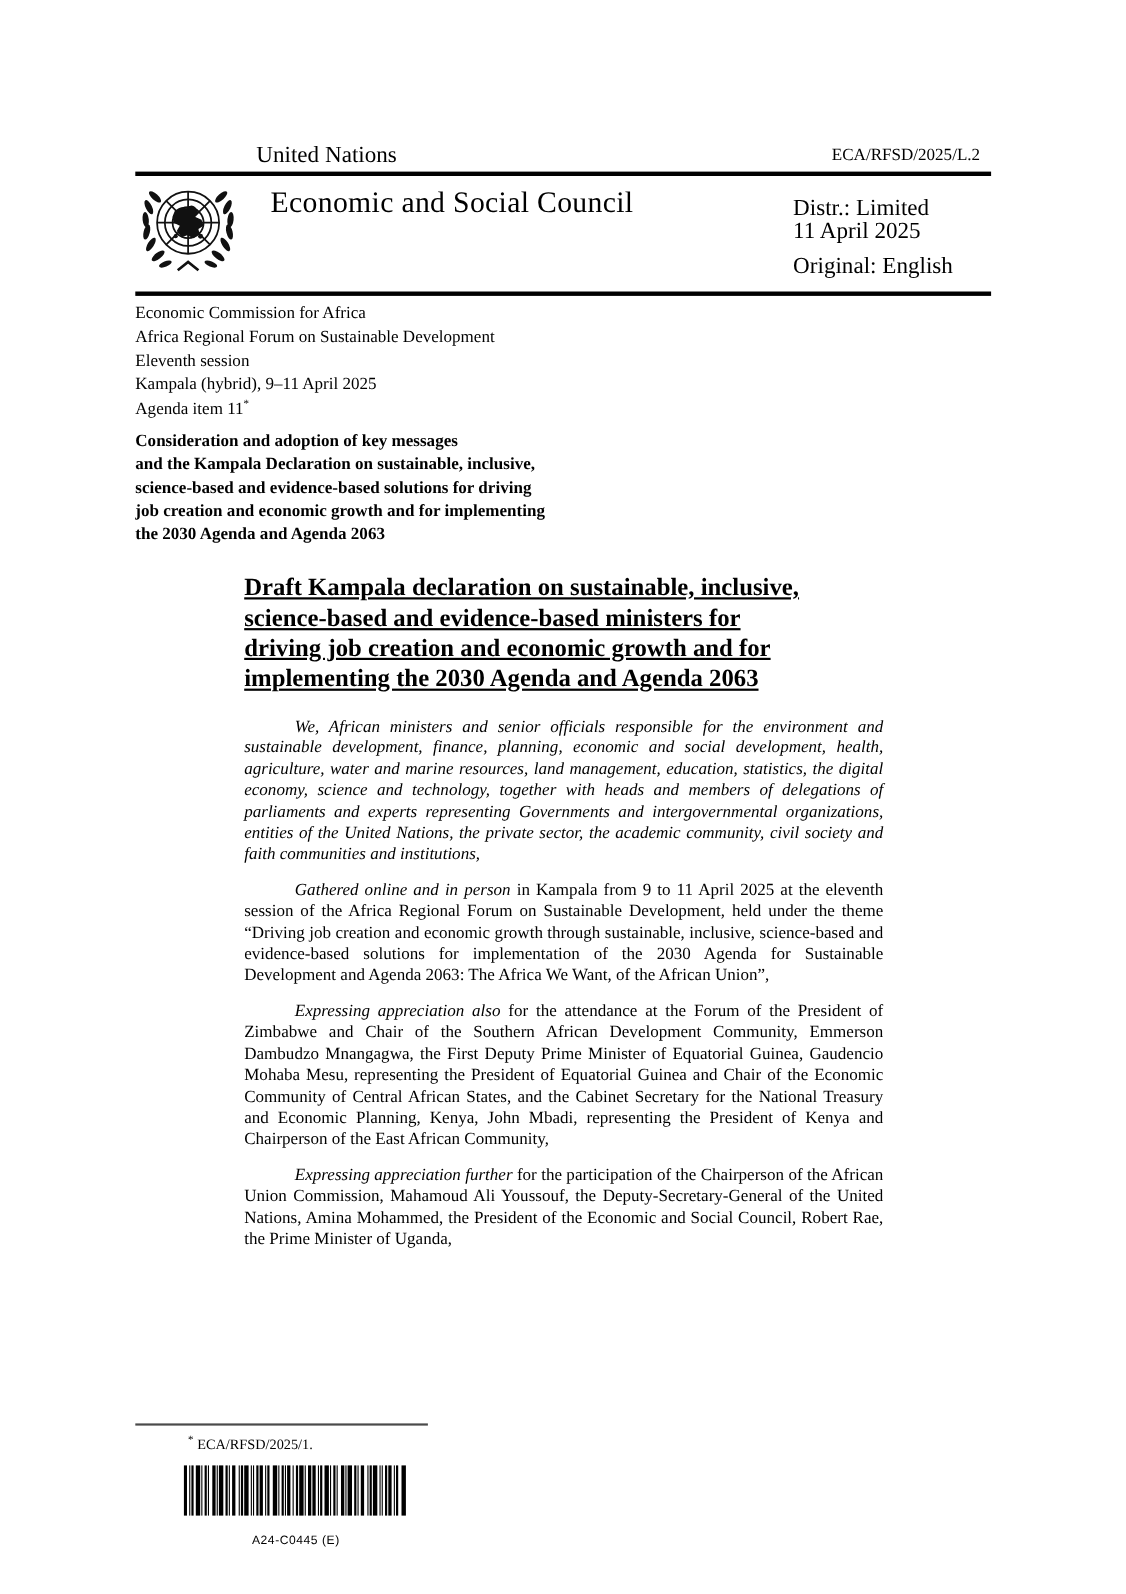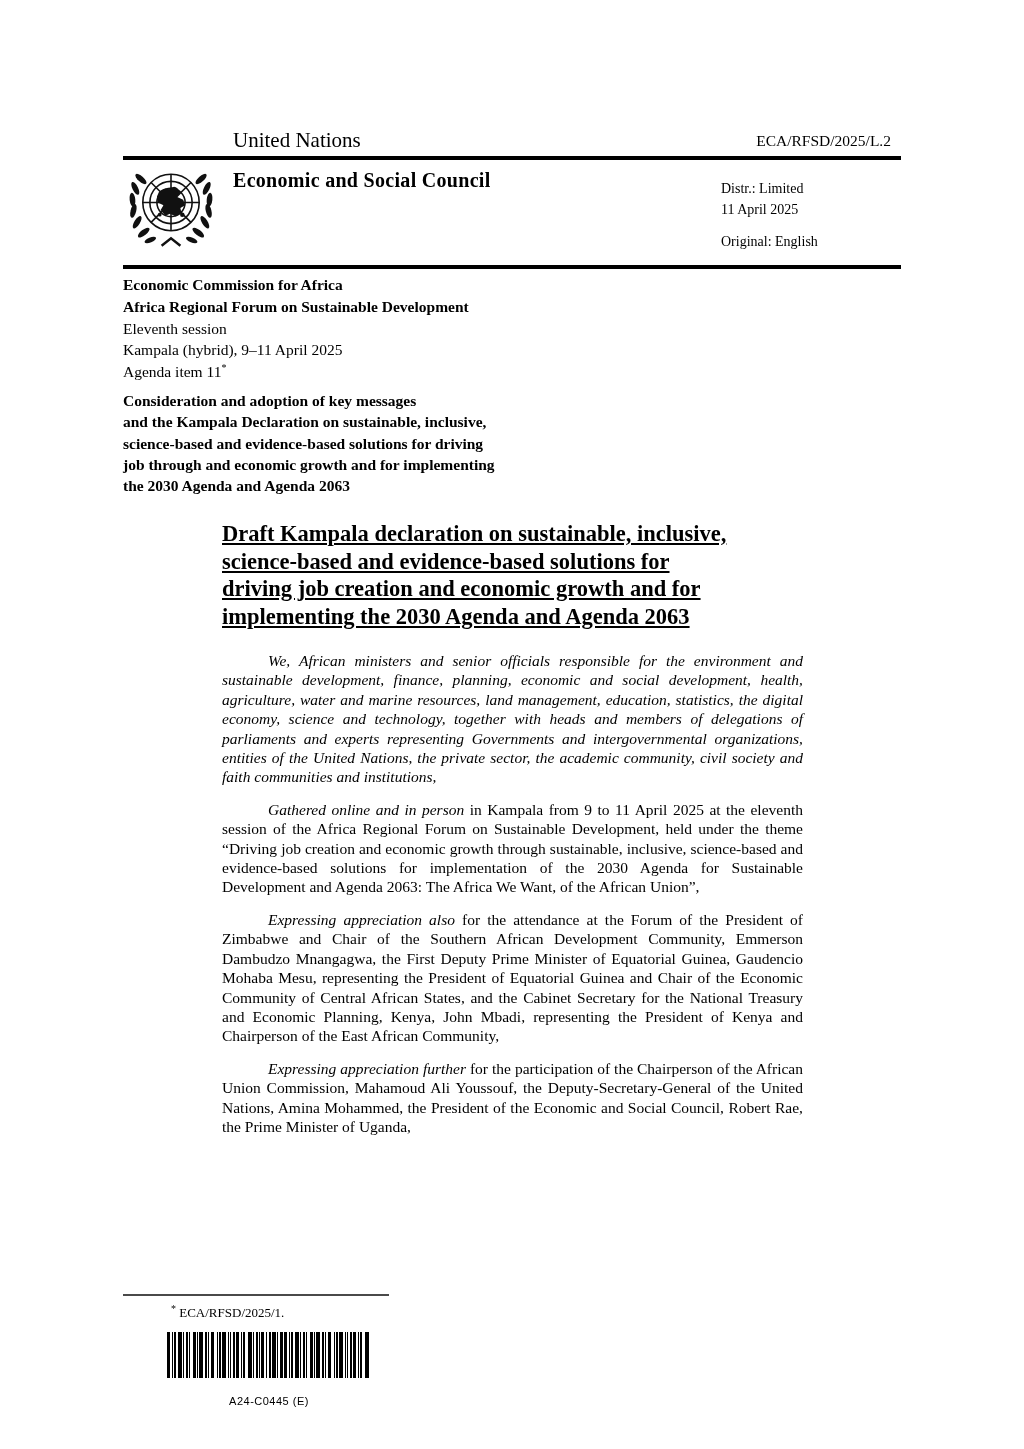--- a/index.html
+++ b/index.html
@@ -23,39 +23,39 @@
   }
   .rule-top {
     position:absolute; left:123px; top:156px;
     width:778px; height:4px; background:#000;
   }
   .emblem {
     position:absolute; left:124px; top:163px;
     width:94px; height:94px;
   }
   .council-title {
-    position:absolute; left:233px; top:169px;
-    font-size:20px; font-weight:bold; letter-spacing:0.3px;
+    position:absolute; left:246px; top:169px;
+    font-size:27px; font-weight:normal; letter-spacing:0.3px;
   }
   .dist-block {
     position:absolute; left:721px; top:178px;
-    font-size:14px; line-height:21px;
+    font-size:21px; line-height:21px;
   }
   .dist-block .original { margin-top:11px; }
   .rule-mid {
     position:absolute; left:123px; top:265px;
     width:778px; height:4px; background:#000;
   }
 
   
   .session-block {
     position:absolute; left:123px; top:274px;
     font-size:15.5px; line-height:21.8px;
   }
-  .session-block .b { font-weight:bold; }
+  .session-block .b { font-weight:normal; }
   sup { font-size:10px; vertical-align:super; line-height:0; }
 
   
   .agenda-block {
     position:absolute; left:123px; top:390px;
     font-size:15.5px; font-weight:bold; line-height:21.3px;
   }
 
   
   .doc-title {
@@ -154,27 +154,27 @@
     <div class="b">Africa Regional Forum on Sustainable Development</div>
     <div>Eleventh session</div>
     <div>Kampala (hybrid), 9–11 April 2025</div>
     <div><span>Agenda item 11</span><sup>*</sup></div>
   </div>
 
   <div class="agenda-block">
     <div>Consideration and adoption of key messages</div>
     <div>and the Kampala Declaration on sustainable, inclusive,</div>
     <div>science-based and evidence-based solutions for driving</div>
-    <div>job through and economic growth and for implementing</div>
+    <div>job creation and economic growth and for implementing</div>
     <div>the 2030 Agenda and Agenda 2063</div>
   </div>
 
   <div class="doc-title">
     <div>Draft Kampala declaration on sustainable, inclusive,</div>
-    <div>science-based and evidence-based solutions for</div>
+    <div>science-based and evidence-based ministers for</div>
     <div>driving job creation and economic growth and for</div>
     <div>implementing the 2030 Agenda and Agenda 2063</div>
   </div>
 
   <div class="body-copy">
     <p><span class="it">We, African ministers and senior officials responsible for the environment and sustainable development, finance, planning, economic and social development, health, agriculture, water and marine resources, land management, education, statistics, the digital economy, science and technology, together with heads and members of delegations of parliaments and experts representing Governments and intergovernmental organizations, entities of the United Nations, the private sector, the academic community, civil society and faith communities and institutions,</span><span></span></p>
     <p><span class="it">Gathered online and in person</span><span> in Kampala from 9 to 11 April 2025 at the eleventh session of the Africa Regional Forum on Sustainable Development, held under the theme “Driving job creation and economic growth through sustainable, inclusive, science-based and evidence-based solutions for implementation of the 2030 Agenda for Sustainable Development and Agenda 2063: The Africa We Want, of the African Union”,</span></p>
     <p><span class="it">Expressing appreciation also</span><span> for the attendance at the Forum of the President of Zimbabwe and Chair of the Southern African Development Community, Emmerson Dambudzo Mnangagwa, the First Deputy Prime Minister of Equatorial Guinea, Gaudencio Mohaba Mesu, representing the President of Equatorial Guinea and Chair of the Economic Community of Central African States, and the Cabinet Secretary for the National Treasury and Economic Planning, Kenya, John Mbadi, representing the President of Kenya and Chairperson of the East African Community,</span></p>
     <p><span class="it">Expressing appreciation further</span><span> for the participation of the Chairperson of the African Union Commission, Mahamoud Ali Youssouf, the Deputy-Secretary-General of the United Nations, Amina Mohammed, the President of the Economic and Social Council, Robert Rae, the Prime Minister of Uganda,</span></p>
   </div>

